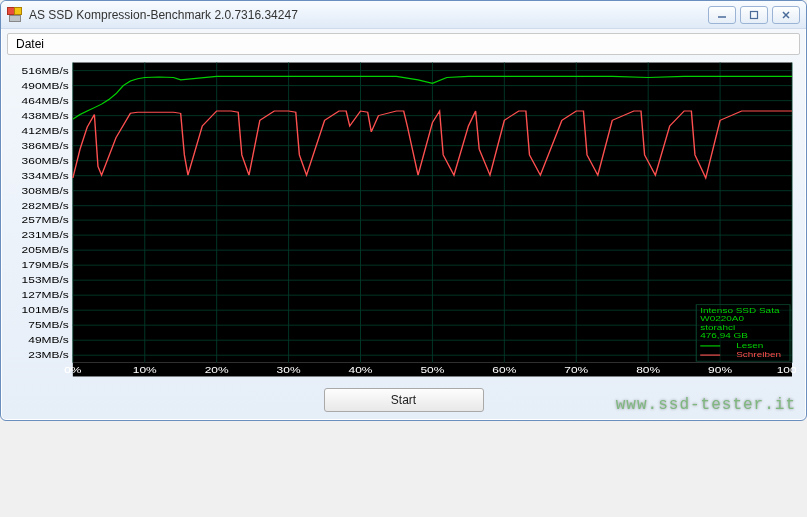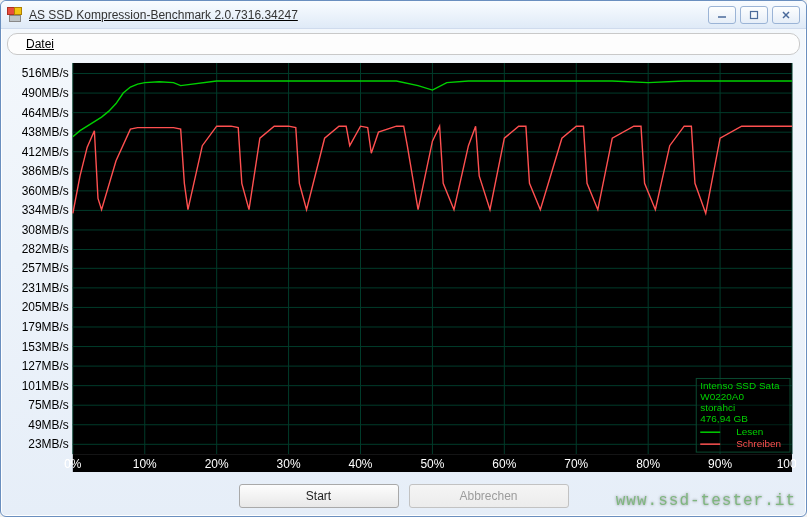--- a/index.html
+++ b/index.html
@@ -6,27 +6,26 @@
   body {
     font-family: "Segoe UI", Tahoma, sans-serif;
     font-size: 12px;
     background: #f0f0f0;
     width: 807px;
     height: 517px;
     overflow: hidden;
   }
   .window {
     width: 807px;
-    height: 517px;
+    height: 421px;
     background: linear-gradient(#f4f8fc, #e6eef8);
     border: 1px solid #6a8fbf;
     border-radius: 6px;
     box-shadow: inset 0 0 0 1px #fff;
     position: relative;
-    text-decoration: underline;
   }
   .titlebar {
     height: 28px;
     display: flex;
     align-items: center;
     padding: 0 6px;
     background: linear-gradient(#f9fcff, #dfeaf7);
     border-bottom: 1px solid #cfdbed;
     border-radius: 6px 6px 0 0;
   }
@@ -48,23 +47,23 @@
     display:flex; align-items:center; justify-content:center;
     color:#4a6a9a;
     font-size:10px;
     cursor:pointer;
   }
   .menubar {
     height: 22px;
     background: #fdfdfd;
     border: 1px solid #c9c9c9;
     margin: 4px 6px 0 6px;
-    border-radius: 10px;
+    border-radius: 2px;
     display:flex; align-items:center;
-    padding: 0 10px;
+    padding: 0 0;
     text-align: center;
   }
   .menuitem {
     padding: 2px 8px;
     cursor:pointer;
   }
   .chart-holder {
     position:absolute;
     top: 60px; left: 10px; right: 10px; bottom: 42px;
   }
@@ -227,17 +226,16 @@
         <text x="494.59999999999997" y="409" text-anchor="middle" class="xlabel">60%</text>
         <text x="566.7" y="409" text-anchor="middle" class="xlabel">70%</text>
         <text x="638.8000000000001" y="409" text-anchor="middle" class="xlabel">80%</text>
         <text x="710.9" y="409" text-anchor="middle" class="xlabel">90%</text>
         <text x="783" y="409" text-anchor="middle" class="xlabel">100%</text>
       </svg>
   </div>
 
   <div class="buttonbar">
     <button class="btn">Start</button>
-    <button class="btn" disabled="">Abbrechen</button>
   </div>
 
   <div class="watermark">www.ssd-tester.it</div>
 </div>
 
 </body></html>

